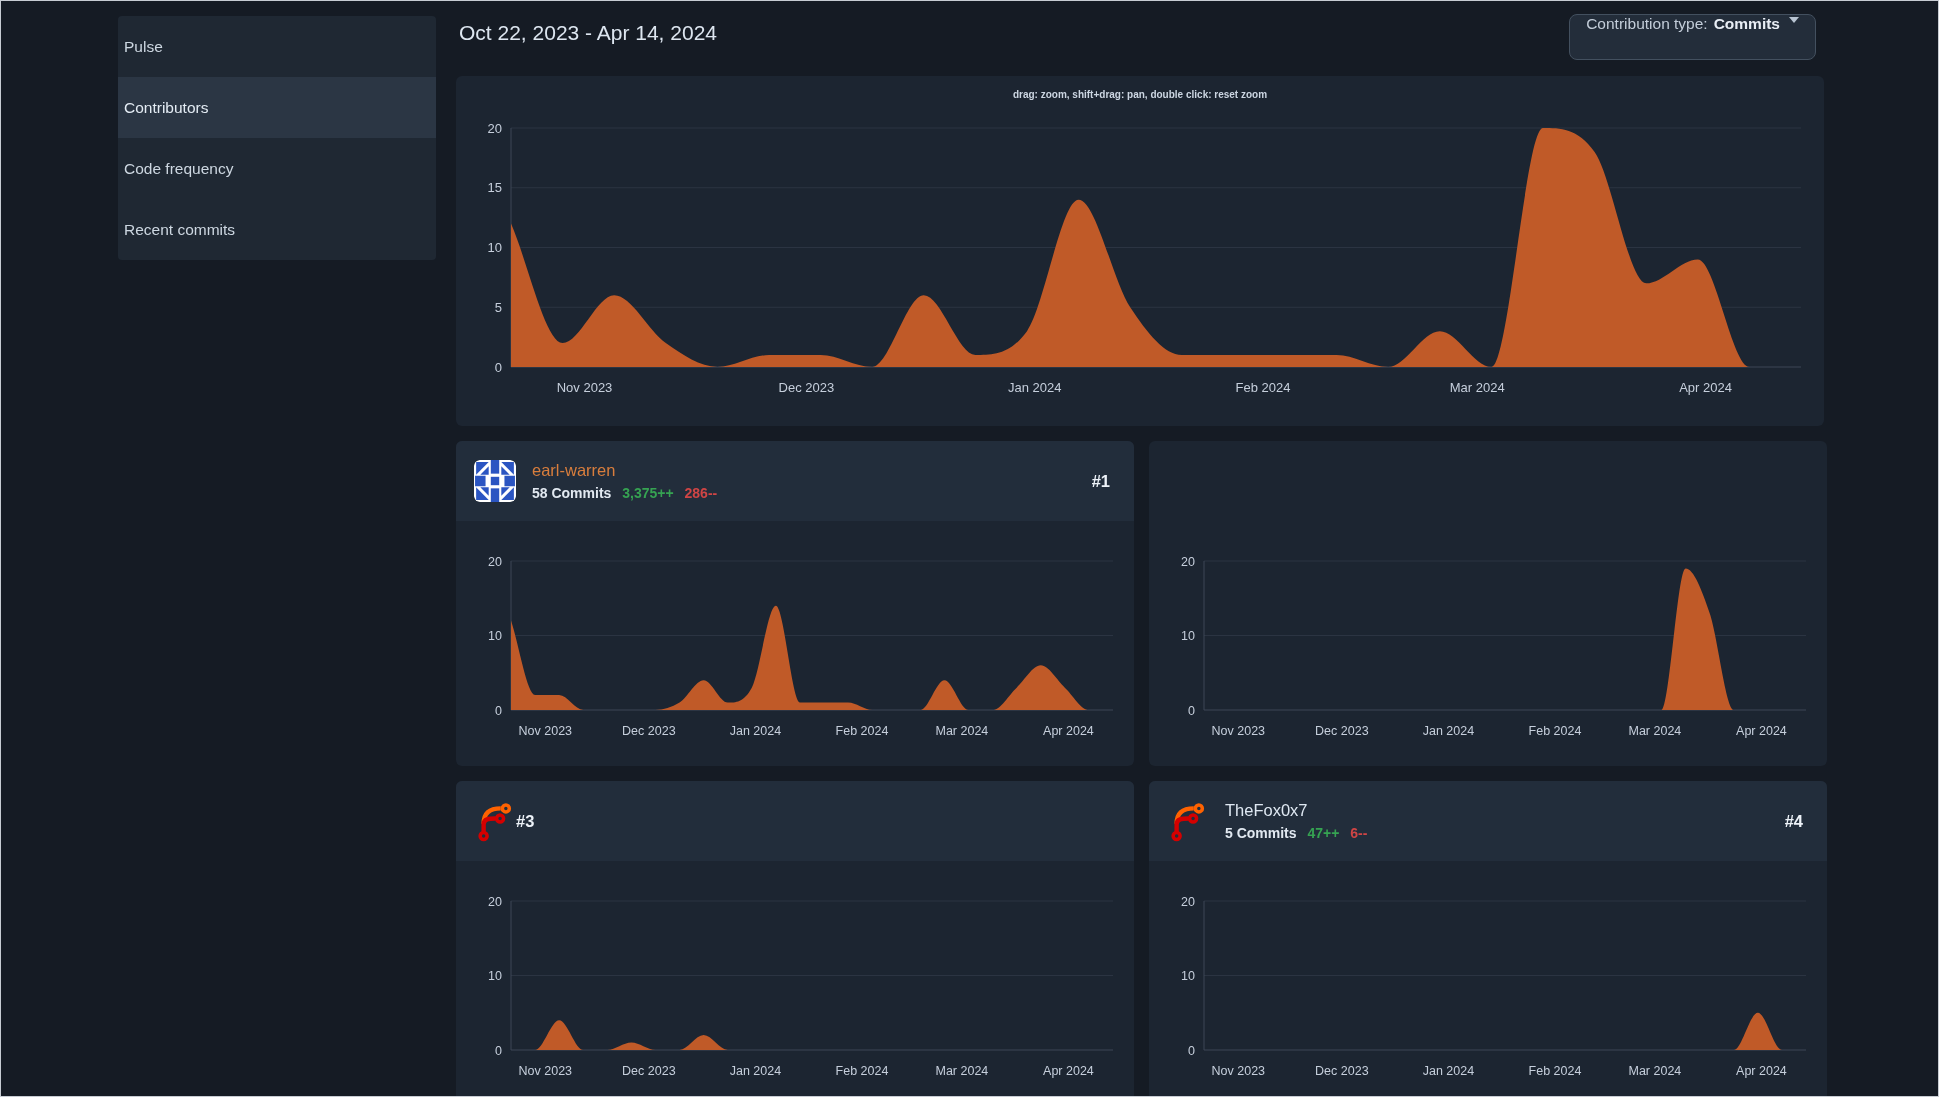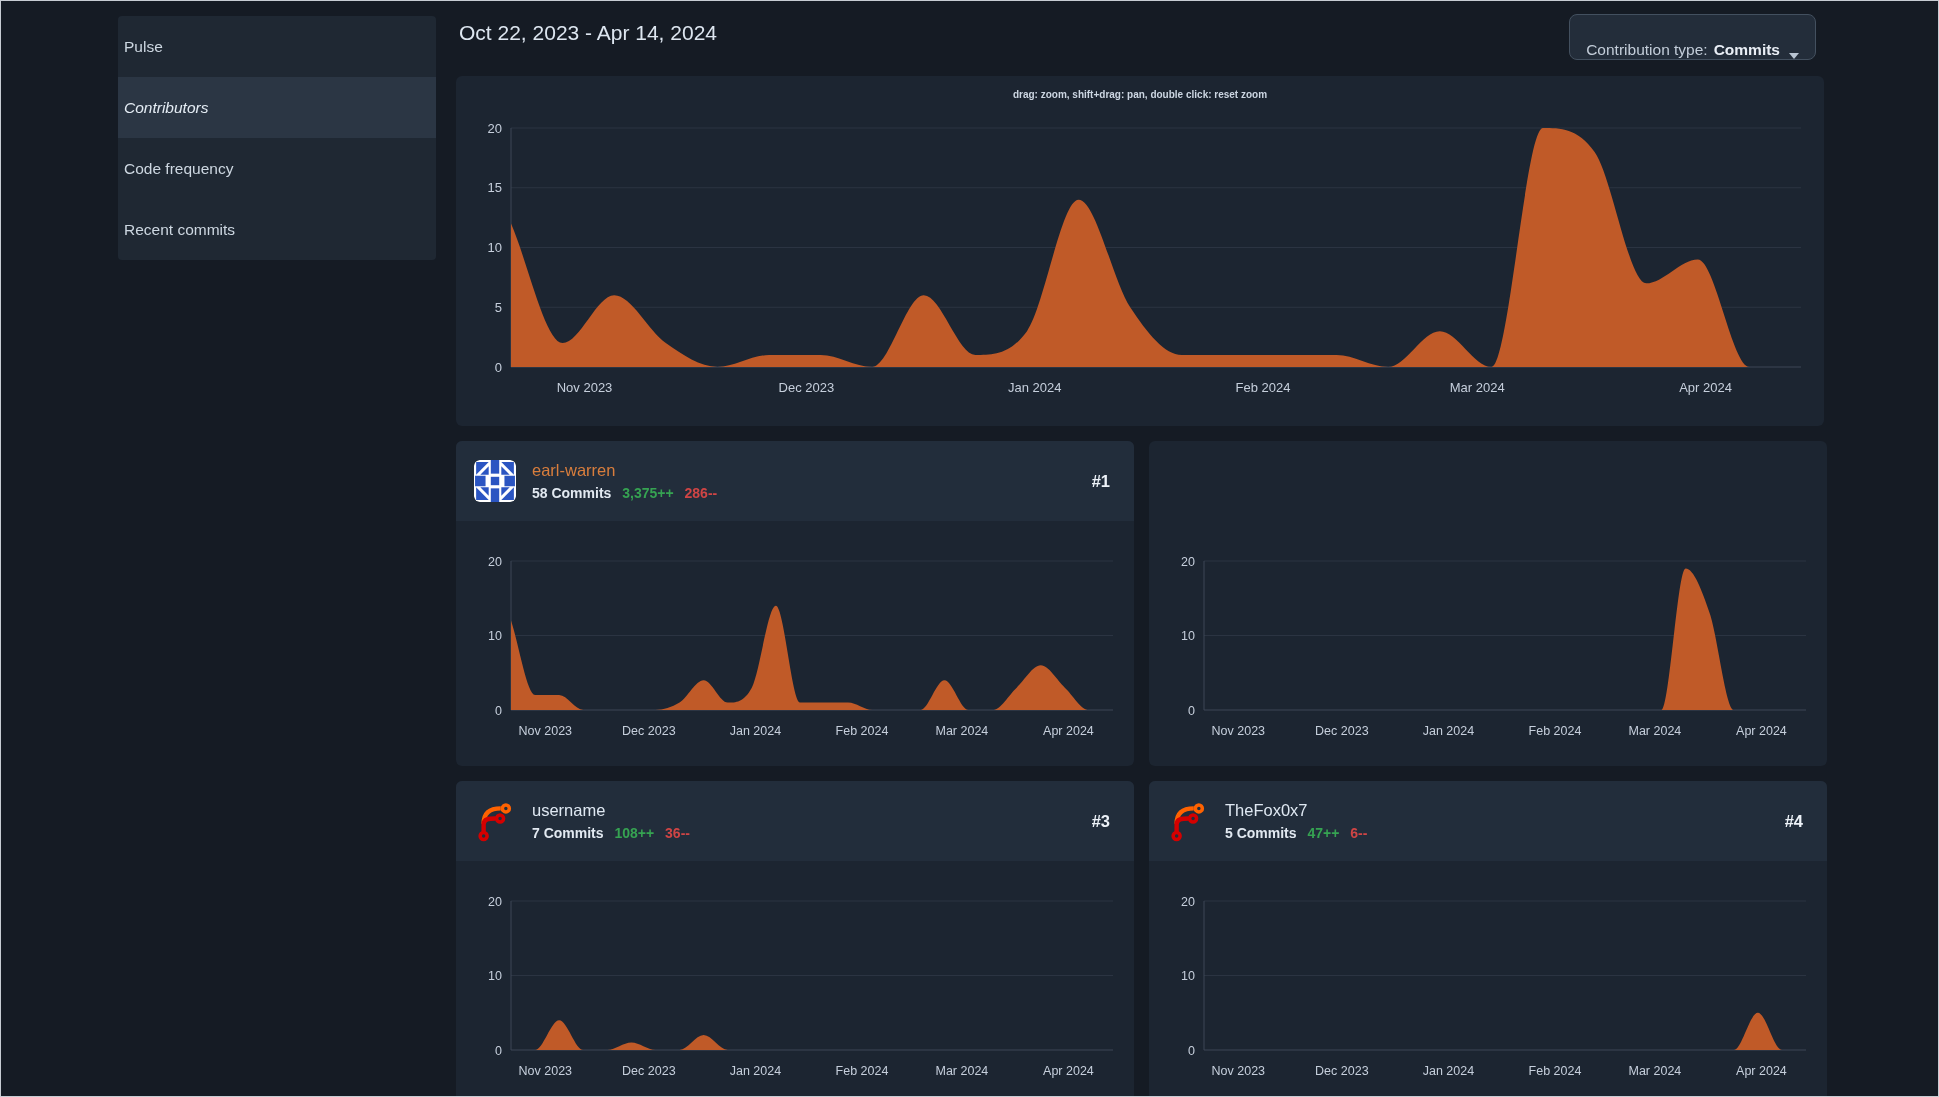--- a/index.html
+++ b/index.html
@@ -5,26 +5,26 @@
   html,body{margin:0;padding:0;background:#0b0f14;}
   .screen{
     position:relative;width:1939px;height:1097px;box-sizing:border-box;
     background:#151b24;border:1px solid #c7ccd3;overflow:hidden;
     font-family:"Liberation Sans","DejaVu Sans",sans-serif;
   }
   text{font-family:"Liberation Sans","DejaVu Sans",sans-serif;}
   
   .sidebar{position:absolute;left:117px;top:15px;width:318px;background:#1f2833;border-radius:4px;overflow:hidden;}
   .side-item{height:61px;display:flex;align-items:center;padding-left:6px;font-size:15.5px;color:#cdd7e1;cursor:pointer;}
-  .side-item.active{background:#2b3644;color:#e4ecf4;font-style:italic;}
+  .side-item.active{background:#2b3644;color:#e4ecf4;}
   
   .page-title{position:absolute;left:455px;top:17px;font-size:21px;color:#dde6f0;}
   .dropdown{
     position:absolute;top:13px;right:122px;height:46px;box-sizing:border-box;
-    display:flex;align-items:flex-end;background:#232d3a;border:1px solid #43505f;
+    display:flex;align-items:flex-start;background:#232d3a;border:1px solid #43505f;
     border-radius:8px;padding:0 16px;font-size:15.5px;color:#c3cdd9;cursor:pointer;
   }
   .dropdown b{color:#e9eef5;margin-left:6px;}
   .caret{width:0;height:0;border-left:5px solid transparent;border-right:5px solid transparent;
     border-top:6px solid #b8c4d2;margin-left:9px;margin-top:2px;}
   
   .main-panel{position:absolute;left:455px;top:75px;width:1368px;height:350px;background:#1c2531;border-radius:6px;}
   .hint{position:absolute;top:13px;left:0;width:100%;text-align:center;font-weight:bold;font-size:10px;color:#ccd6e2;}
   .chart-box{position:absolute;left:0;top:0;}
   
@@ -161,28 +161,20 @@
       <div class="card-head">
         <span class="avatar">
           <svg width="42" height="42" viewBox="0 0 24 24">
             <path d="M5.5 13.5 C5.5 6.5 10 4.8 15.3 4.8" fill="none" stroke="#ff6200" stroke-width="2.5"></path>
             <circle cx="18.2" cy="4.8" r="2" fill="none" stroke="#ff6200" stroke-width="2"></circle>
             <path d="M5.5 18.4 L5.5 14 C5.5 10.8 8.5 10.6 12.3 10.6" fill="none" stroke="#d40000" stroke-width="2.5"></path>
             <circle cx="14.9" cy="10.6" r="2" fill="none" stroke="#d40000" stroke-width="2"></circle>
             <circle cx="5.5" cy="20.6" r="2" fill="none" stroke="#d40000" stroke-width="2"></circle>
           </svg>
         </span>
-        <div class="names">
-          <a class="cname" style="color: rgb(223, 232, 242);">username</a>
-          <div class="stats">
-            <span>7 Commits</span>
-            <span class="add">108++</span>
-            <span class="del">36--</span>
-          </div>
-        </div>
         <b class="rank">#3</b>
       </div>
       <div class="card-chart"><svg width="678" height="245">
             <line x1="55" y1="189" x2="657" y2="189" stroke="#3d4756" stroke-width="1"></line>
             <text x="46" y="193.5" text-anchor="end" fill="#c6cfdc" font-size="12.5">0</text>
             <line x1="55" y1="114.5" x2="657" y2="114.5" stroke="#2b3442" stroke-width="1"></line>
             <text x="46" y="119" text-anchor="end" fill="#c6cfdc" font-size="12.5">10</text>
             <line x1="55" y1="40" x2="657" y2="40" stroke="#2b3442" stroke-width="1"></line>
             <text x="46" y="44.5" text-anchor="end" fill="#c6cfdc" font-size="12.5">20</text>
             <line x1="55" y1="40" x2="55" y2="189" stroke="#3d4756" stroke-width="1"></line>

